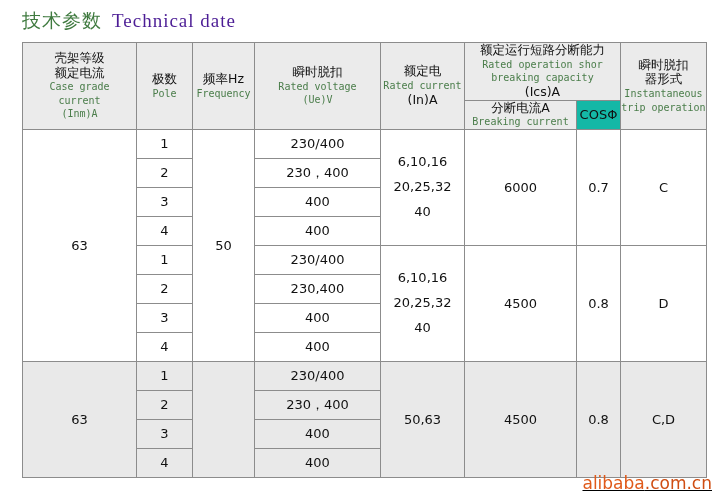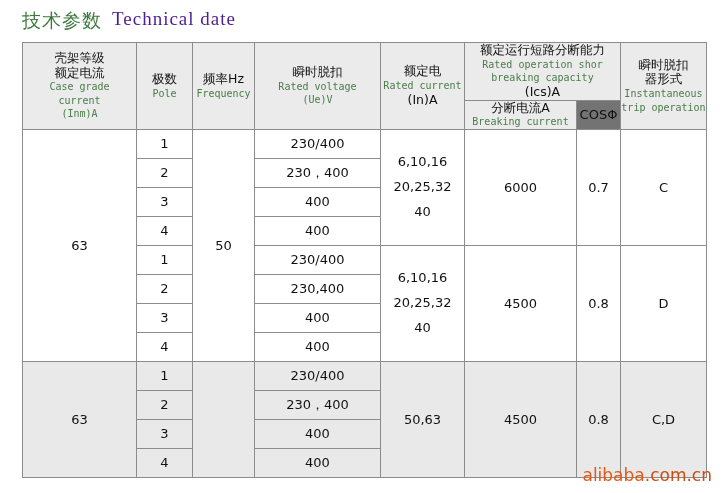--- a/index.html
+++ b/index.html
@@ -20,21 +20,21 @@
     width: 726px;
     height: 493px;
   }
 
   
   .title-row {
     position: absolute;
     left: 22px;
     top: 8px;
     display: flex;
-    align-items: flex-start;
+    align-items: center;
     gap: 10px;
   }
   .title-cn {
     font-size: 19px;
     color: #3f7a3f;
     font-family: "DejaVu Sans", sans-serif;
     letter-spacing: 1px;
   }
   .title-en {
     font-size: 19px;
@@ -79,21 +79,21 @@
   }
   .hdr .en {
     display: block;
     font-size: 10px;
     color: #4a7d4a;
     font-family: "DejaVu Sans Mono", monospace;
     line-height: 1.25;
     margin-top: 1px;
   }
   .hdr-plain {
-    background: #737373;
+    background: #14b8a6;
     font-size: 13px;
     padding: 3px 2px;
   }
 
   
   .cell {
     height: 28px;
     background: #ffffff;
     font-size: 14px;
   }
@@ -117,25 +117,26 @@
     font-size: 30px;
     color: rgba(120, 165, 120, 0.55);
     font-family: "DejaVu Sans", sans-serif;
     letter-spacing: 3px;
     white-space: nowrap;
     pointer-events: none;
   }
   .watermark-url {
     position: absolute;
     right: 14px;
-    bottom: 8px;
+    bottom: 0;
     font-size: 17px;
     font-family: "DejaVu Sans", sans-serif;
     letter-spacing: 0px;
     pointer-events: none;
+    text-decoration: underline;
   }
   .watermark-url .ali { color: #e05a1a; }
   .watermark-url .dom { color: #cf4d12; }
 </style>
 </head>
 <body>
 
 <div class="page">
 
   <div class="title-row">

